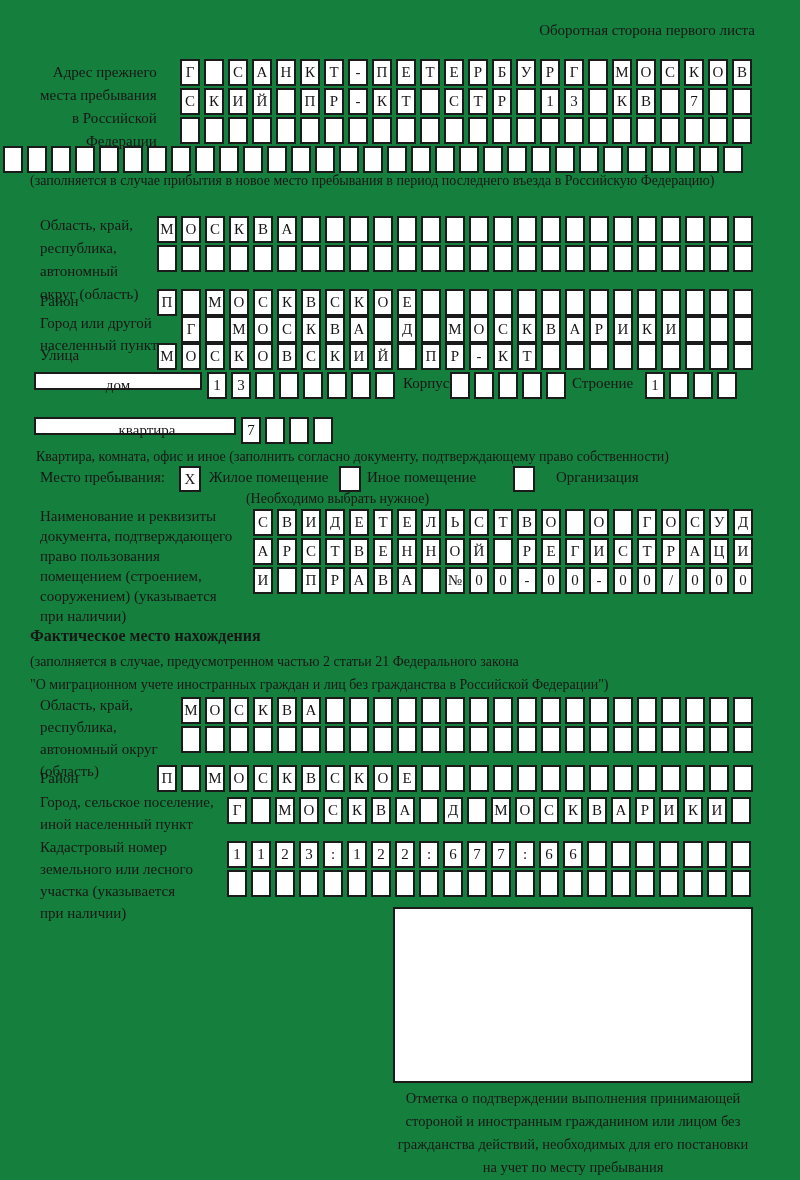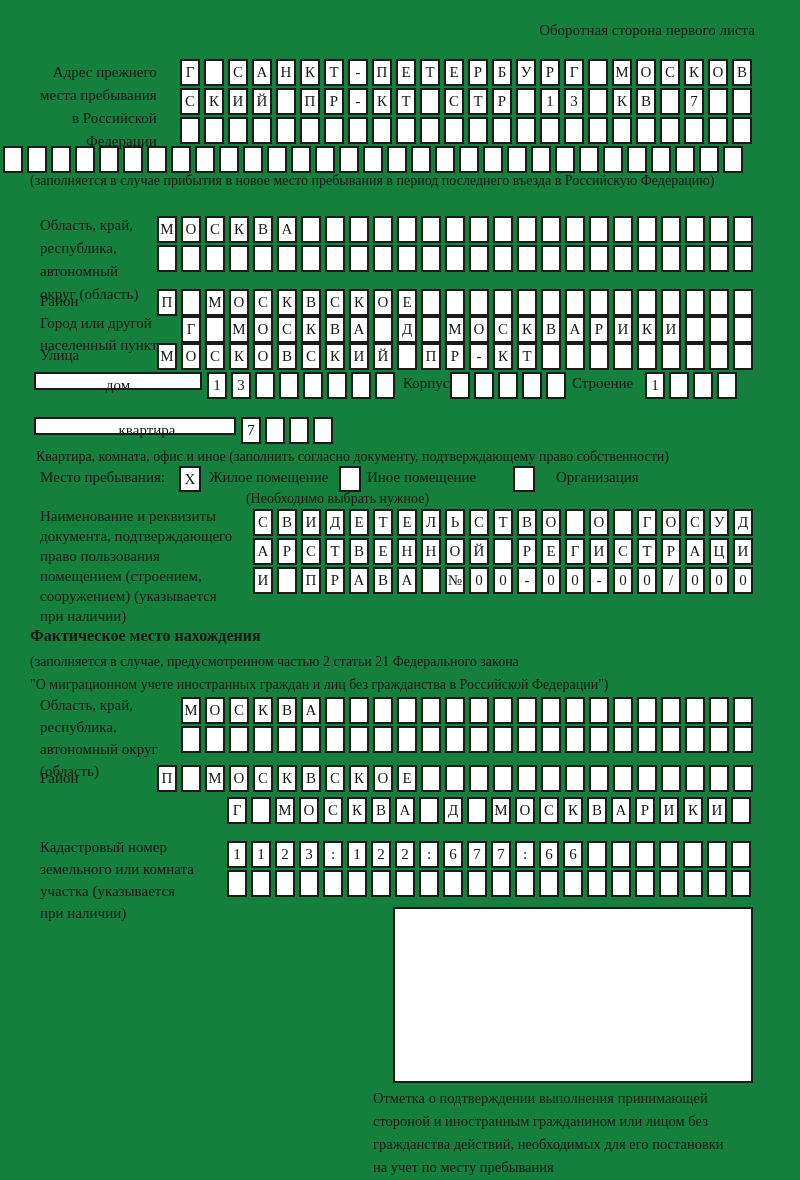--- a/index.html
+++ b/index.html
@@ -93,28 +93,30 @@
   <div class="lbl" style="left:40px;top:694px;line-height:22px;">Область, край,
 республика,
 автономный округ
 (область)</div>
   <div class="boxrow" style="left:181px;top:697px;"><span class="cbox">М</span><span class="cbox">О</span><span class="cbox">С</span><span class="cbox">К</span><span class="cbox">В</span><span class="cbox">А</span><span class="cbox"></span><span class="cbox"></span><span class="cbox"></span><span class="cbox"></span><span class="cbox"></span><span class="cbox"></span><span class="cbox"></span><span class="cbox"></span><span class="cbox"></span><span class="cbox"></span><span class="cbox"></span><span class="cbox"></span><span class="cbox"></span><span class="cbox"></span><span class="cbox"></span><span class="cbox"></span><span class="cbox"></span><span class="cbox"></span></div>
   <div class="boxrow" style="left:181px;top:726px;"><span class="cbox"></span><span class="cbox"></span><span class="cbox"></span><span class="cbox"></span><span class="cbox"></span><span class="cbox"></span><span class="cbox"></span><span class="cbox"></span><span class="cbox"></span><span class="cbox"></span><span class="cbox"></span><span class="cbox"></span><span class="cbox"></span><span class="cbox"></span><span class="cbox"></span><span class="cbox"></span><span class="cbox"></span><span class="cbox"></span><span class="cbox"></span><span class="cbox"></span><span class="cbox"></span><span class="cbox"></span><span class="cbox"></span><span class="cbox"></span></div>
 
   <div class="lbl" style="left:40px;top:767px;">Район</div>
   <div class="boxrow" style="left:157px;top:765px;"><span class="cbox">П</span><span class="cbox"></span><span class="cbox">М</span><span class="cbox">О</span><span class="cbox">С</span><span class="cbox">К</span><span class="cbox">В</span><span class="cbox">С</span><span class="cbox">К</span><span class="cbox">О</span><span class="cbox">Е</span><span class="cbox"></span><span class="cbox"></span><span class="cbox"></span><span class="cbox"></span><span class="cbox"></span><span class="cbox"></span><span class="cbox"></span><span class="cbox"></span><span class="cbox"></span><span class="cbox"></span><span class="cbox"></span><span class="cbox"></span><span class="cbox"></span><span class="cbox"></span></div>
 
+  <div class="lbl" style="left:40px;top:791px;line-height:22px;">Город, сельское поселение,
+иной населенный пункт</div>
   <div class="boxrow" style="left:227px;top:797px;"><span class="cbox">Г</span><span class="cbox"></span><span class="cbox">М</span><span class="cbox">О</span><span class="cbox">С</span><span class="cbox">К</span><span class="cbox">В</span><span class="cbox">А</span><span class="cbox"></span><span class="cbox">Д</span><span class="cbox"></span><span class="cbox">М</span><span class="cbox">О</span><span class="cbox">С</span><span class="cbox">К</span><span class="cbox">В</span><span class="cbox">А</span><span class="cbox">Р</span><span class="cbox">И</span><span class="cbox">К</span><span class="cbox">И</span><span class="cbox"></span></div>
 
   <div class="lbl" style="left:40px;top:836px;line-height:22px;">Кадастровый номер
-земельного или комната
+земельного или лесного
 участка (указывается
 при наличии)</div>
   <div class="boxrow" style="left:227px;top:841px;"><span class="cbox">1</span><span class="cbox">1</span><span class="cbox">2</span><span class="cbox">3</span><span class="cbox">:</span><span class="cbox">1</span><span class="cbox">2</span><span class="cbox">2</span><span class="cbox">:</span><span class="cbox">6</span><span class="cbox">7</span><span class="cbox">7</span><span class="cbox">:</span><span class="cbox">6</span><span class="cbox">6</span><span class="cbox"></span><span class="cbox"></span><span class="cbox"></span><span class="cbox"></span><span class="cbox"></span><span class="cbox"></span><span class="cbox"></span></div>
   <div class="boxrow" style="left:227px;top:870px;"><span class="cbox"></span><span class="cbox"></span><span class="cbox"></span><span class="cbox"></span><span class="cbox"></span><span class="cbox"></span><span class="cbox"></span><span class="cbox"></span><span class="cbox"></span><span class="cbox"></span><span class="cbox"></span><span class="cbox"></span><span class="cbox"></span><span class="cbox"></span><span class="cbox"></span><span class="cbox"></span><span class="cbox"></span><span class="cbox"></span><span class="cbox"></span><span class="cbox"></span><span class="cbox"></span><span class="cbox"></span></div>
 
   <div class="stamp" style="left:393px;top:907px;width:360px;height:176px;"></div>
-  <div class="abs" style="left:373px;top:1087px;width:400px;text-align:left;white-space:pre-line;font-size:14.5px;line-height:23px;">Отметка о подтверждении выполнения принимающей
+  <div class="abs" style="left:373px;top:1087px;width:400px;text-align:center;white-space:pre-line;font-size:14.5px;line-height:23px;">Отметка о подтверждении выполнения принимающей
 стороной и иностранным гражданином или лицом без
 гражданства действий, необходимых для его постановки
 на учет по месту пребывания</div>
 
 </div>
 
 </body></html>

